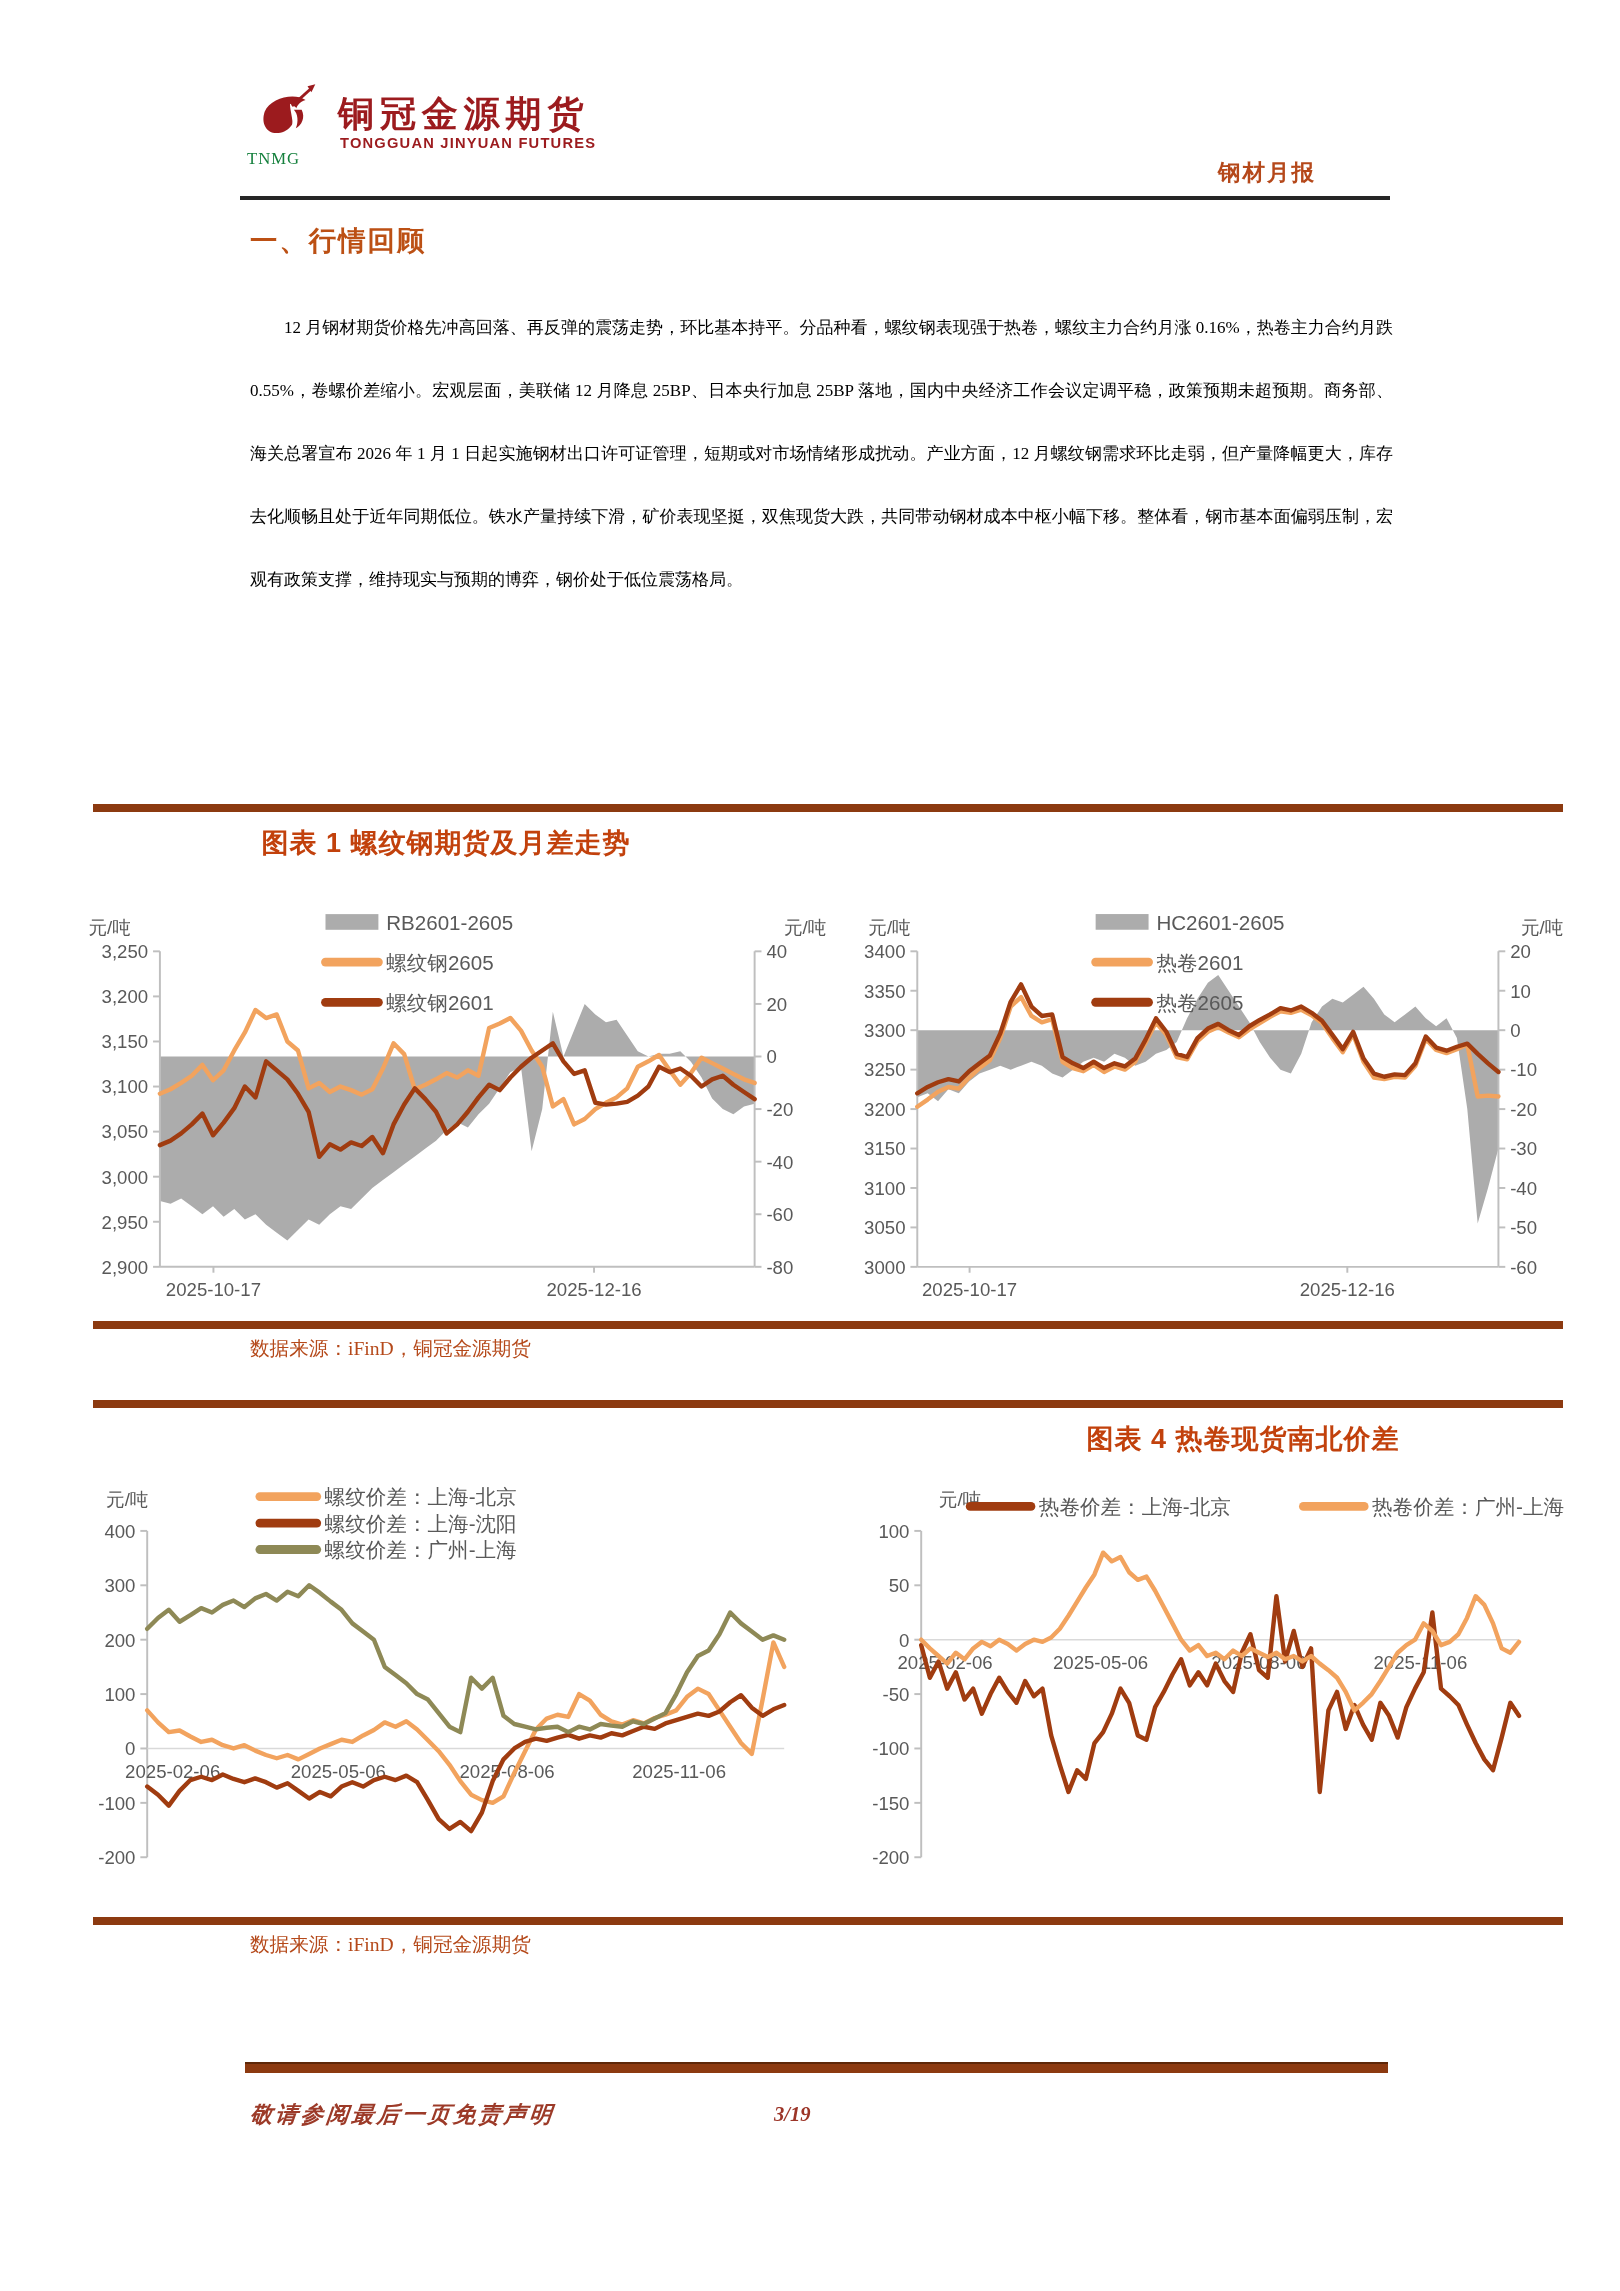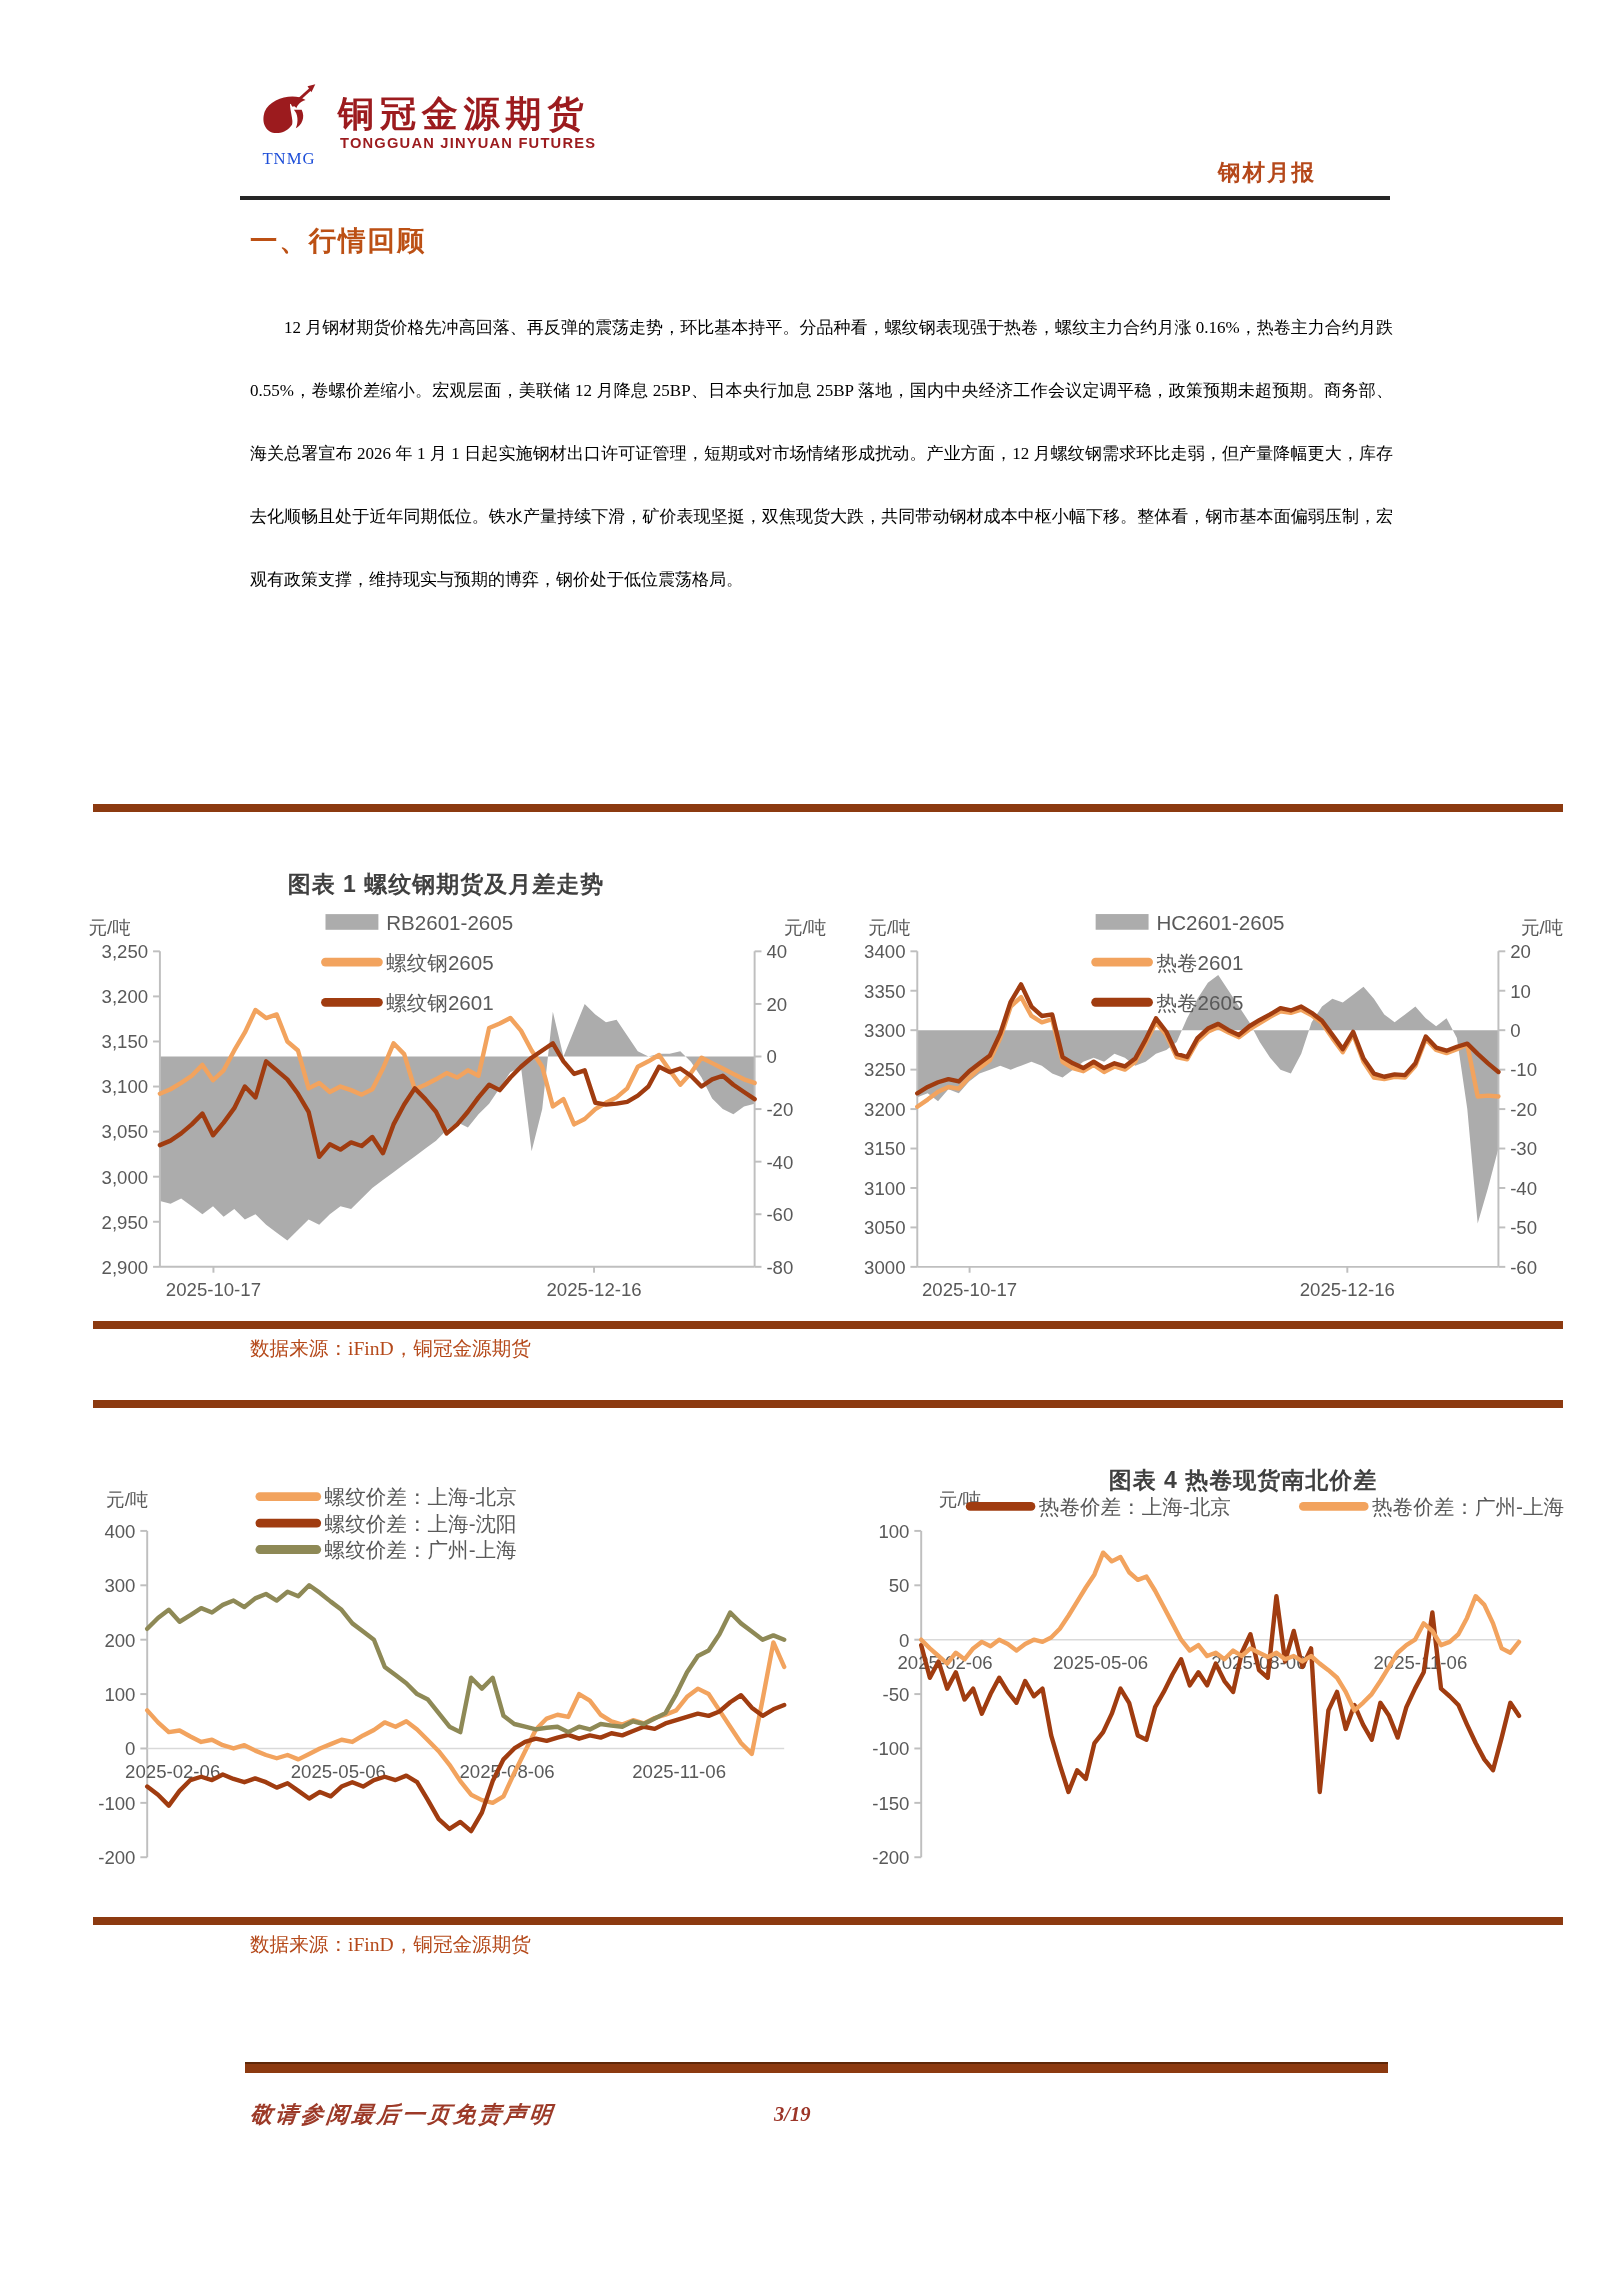--- a/index.html
+++ b/index.html
@@ -1,42 +1,42 @@
 <!DOCTYPE html>
 <html><head>
 <meta charset="utf-8">
 <style>
   html,body{margin:0;padding:0;background:#e8e8e8;}
   #page{position:relative;width:1620px;height:2292px;background:#ffffff;margin:0 auto;
         font-family:"Liberation Serif", serif;overflow:hidden;}
   
   #logo-mark{position:absolute;left:251px;top:84px;width:76px;height:67px;}
-  #logo-abbr{position:absolute;left:247px;top:149px;width:84px;text-align:center;
-             font-size:16.7px;letter-spacing:1px;color:#1d4ed8;}
+  #logo-abbr{position:absolute;left:247px;top:149px;width:84px;
+             font-size:16.7px;letter-spacing:1px;color:#15803d;}
   #logo-cn{position:absolute;left:338px;top:90px;font-size:36px;font-weight:bold;
            letter-spacing:5.9px;color:#9C1B1E;font-family:"Liberation Serif",serif;}
   #logo-en{position:absolute;left:340px;top:135px;font-size:14.7px;font-weight:bold;
            letter-spacing:1.2px;color:#9C1B1E;font-family:"Liberation Sans",sans-serif;}
   #doc-type{position:absolute;left:1218px;top:157px;font-size:22.5px;font-weight:bold;
             letter-spacing:2px;color:#B5481A;}
   #header-rule{position:absolute;left:240px;top:196px;width:1150px;height:3.9px;background:#262626;}
   
   #section-title{position:absolute;left:250px;top:223px;font-size:27.4px;font-weight:bold;
                  letter-spacing:2px;color:#BC5014;font-family:Liberation Sans, sans-serif;}
   #body-paragraph{position:absolute;left:250px;top:296px;width:1143px;font-size:17px;
                   line-height:63px;text-align:justify;color:#000;}
   #body-paragraph p{margin:0;text-indent:2em;}
   
   .rule{position:absolute;left:93px;width:1470px;height:7.8px;background:#8C3A10;}
   #rule-1{top:804px;} #rule-2{top:1321px;} #rule-3{top:1400px;} #rule-4{top:1917px;}
   .source-caption{position:absolute;left:250px;font-size:19.6px;color:#B5491A;text-align:center;}
   #caption-1{top:1335px;} #caption-2{top:1931px;}
   
-  .chart-title{position:absolute;font-size:23px;font-weight:bold;color:#404040;
-               text-align:center;font-family:"Liberation Sans",sans-serif;letter-spacing:1px;margin-top:44px;}
+  .chart-title{position:absolute;font-size:27px;font-weight:bold;color:#c2410c;
+               text-align:center;font-family:"Liberation Sans",sans-serif;letter-spacing:1px;}
   #title-c1{left:59px;top:825px;width:774px;}
   #title-c2{left:833px;top:825px;width:784px;}
   #title-c3{left:59px;top:1421px;width:774px;}
   #title-c4{left:851px;top:1421px;width:784px;}
   .chart-svg{position:absolute;}
   #chart-0{left:59px;top:912px;}
   #chart-1{left:833px;top:912px;}
   #chart-2{left:59px;top:1475px;}
   #chart-3{left:833px;top:1475px;}
   svg text{font-family:"Liberation Sans",sans-serif;fill:#595959;}

